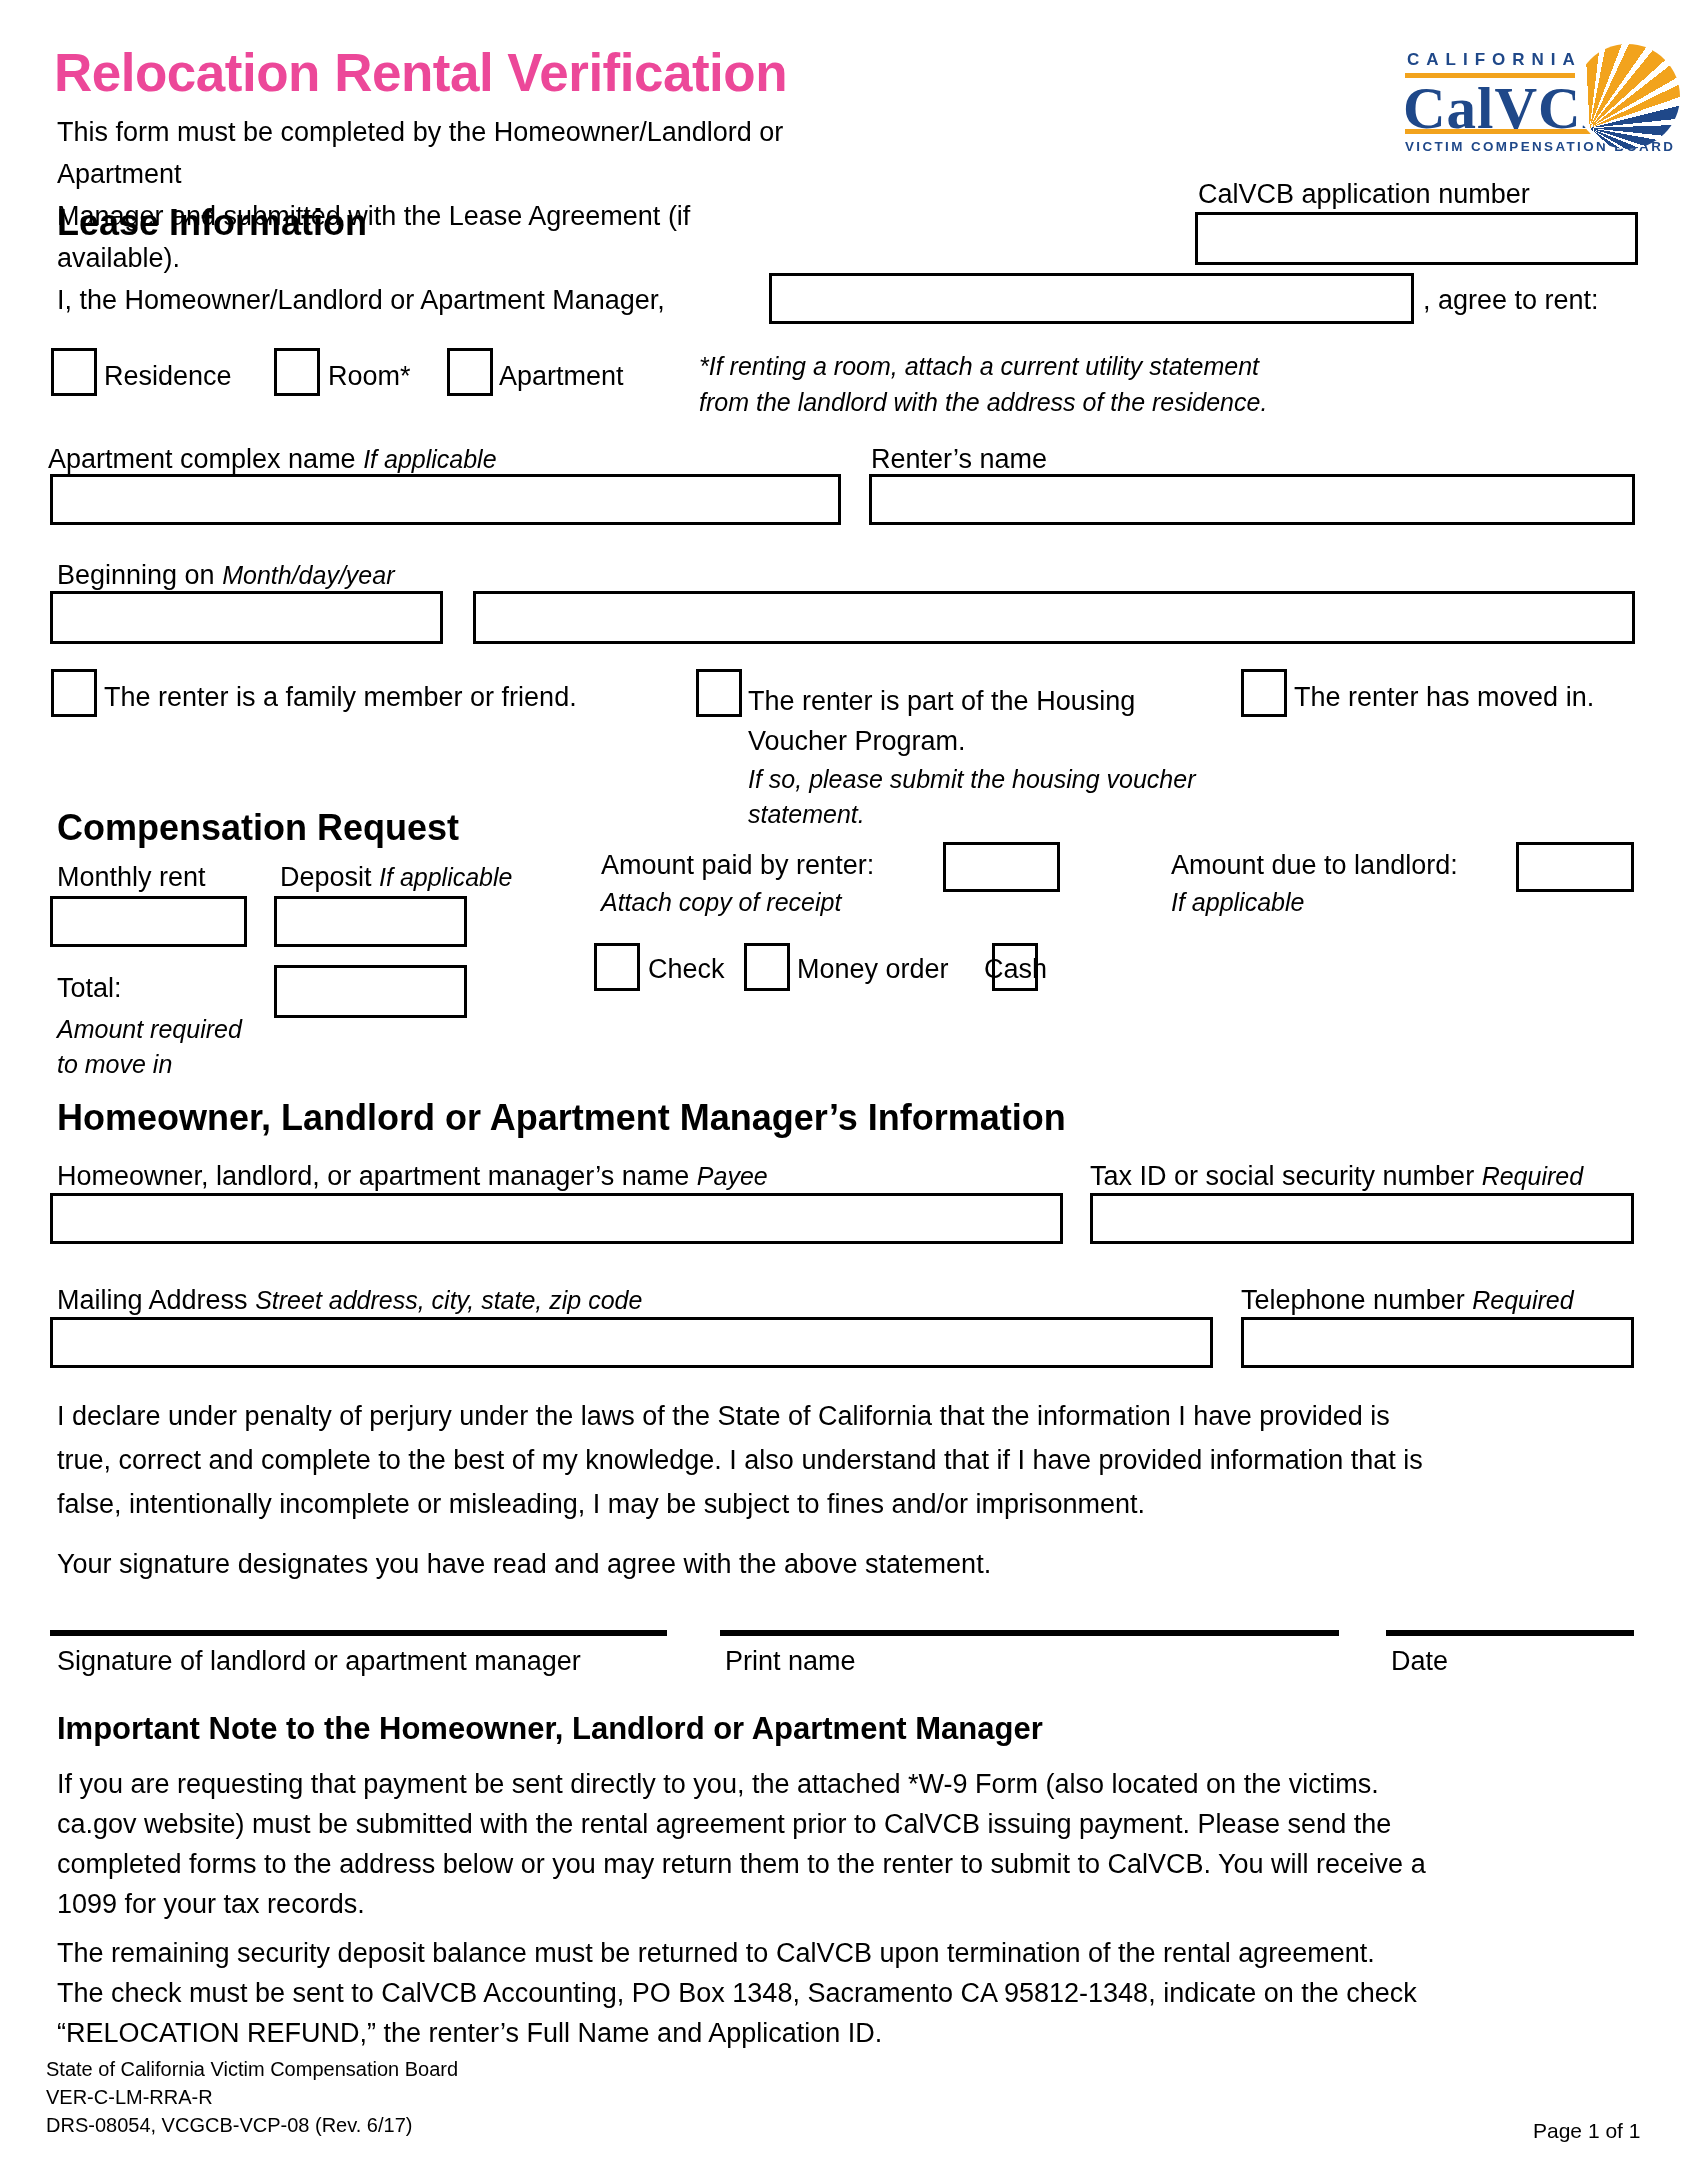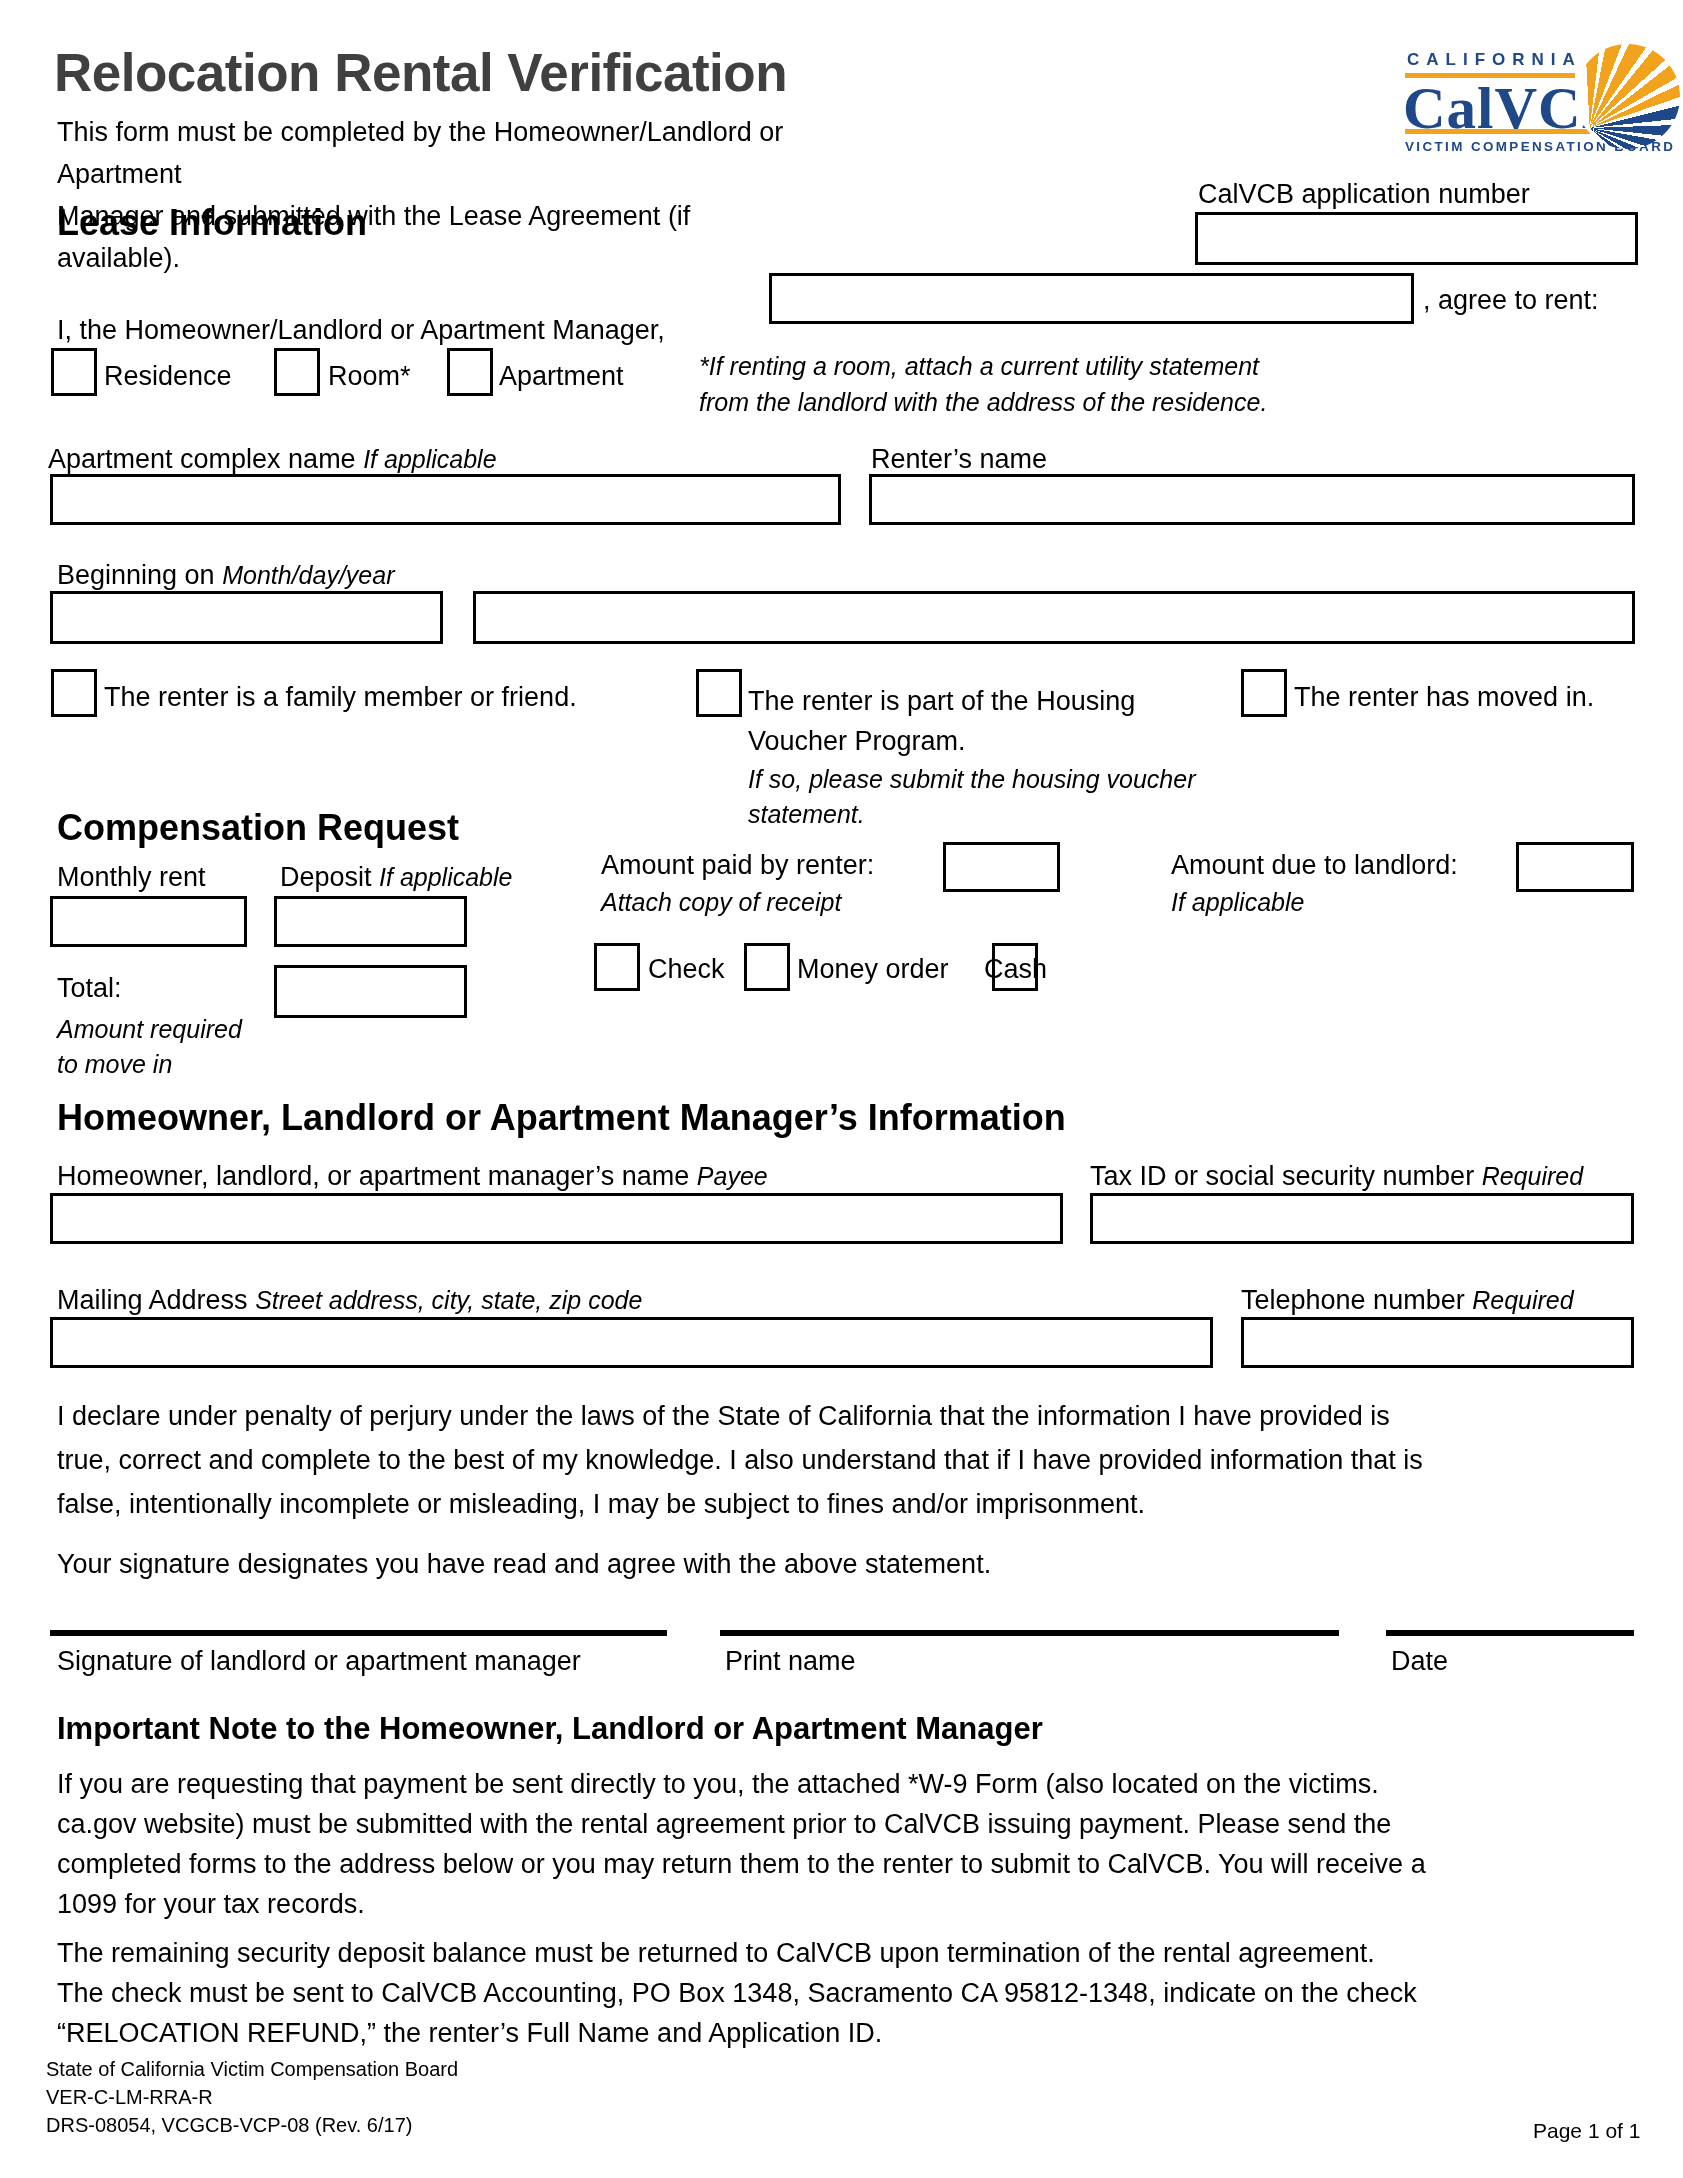--- a/index.html
+++ b/index.html
@@ -2,21 +2,21 @@
 <html><head>
 <meta charset="utf-8">
 <style>
   html,body{margin:0;padding:0;background:#ffffff;}
   .page{position:relative;width:1683px;height:2178px;background:#ffffff;overflow:hidden;
         font-family:"Liberation Sans","DejaVu Sans",sans-serif;color:#000;}
   .abs{position:absolute;}
   .lbl{font-size:27px;line-height:33px;white-space:nowrap;}
   .hint{font-style:italic;font-size:25px;}
   .pre{white-space:pre-line;}
-  .title{font-size:53px;font-weight:700;letter-spacing:-0.5px;color:#404040;}
+  .title{font-size:53px;font-weight:700;letter-spacing:-0.5px;color:#ec4899;}
   .h1{font-size:36px;font-weight:700;}
   .h2{font-size:31px;font-weight:700;}
   .body-text{font-size:27px;line-height:42px;}
   .note-text{font-size:27px;line-height:40px;}
   .box{border:3px solid #000;background:#fff;box-sizing:border-box;}
   .cb{display:block;width:46px;height:48px;border:3px solid #000;box-sizing:border-box;background:#fff;}
   .sigbar{height:6px;background:#000;}
   .footer-small{font-size:20px;line-height:28px;}
   .pageno{font-size:21px;}
   
@@ -54,21 +54,21 @@
     <div class="logo-bar2"></div>
     <div class="logo-tag">VICTIM COMPENSATION BOARD</div>
     <div class="logo-sun"></div>
   </div>
 
   <div class="abs lbl" style="left:1198px;top:178px;">CalVCB application number</div>
   <div class="abs box" style="left:1195px;top:212px;width:443px;height:53px;"></div>
 
   <div class="abs h1" style="left:57px;top:202px;">Lease Information</div>
 
-  <div class="abs lbl" style="left:57px;top:284px;margin-top:30px;">I, the Homeowner/Landlord or Apartment Manager,</div>
+  <div class="abs lbl" style="left:57px;top:284px;">I, the Homeowner/Landlord or Apartment Manager,</div>
   <div class="abs box" style="left:769px;top:273px;width:645px;height:51px;"></div>
   <div class="abs lbl" style="left:1423px;top:284px;">, agree to rent:</div>
 
   <span class="abs cb" style="left:51px;top:348px;"></span>
   <div class="abs lbl" style="left:104px;top:360px;">Residence</div>
   <span class="abs cb" style="left:274px;top:348px;"></span>
   <div class="abs lbl" style="left:328px;top:360px;">Room*</div>
   <span class="abs cb" style="left:447px;top:348px;"></span>
   <div class="abs lbl" style="left:499px;top:360px;">Apartment</div>
   <div class="abs hint pre" style="left:699px;top:348px;line-height:36px;">*If renting a room, attach a current utility statement

